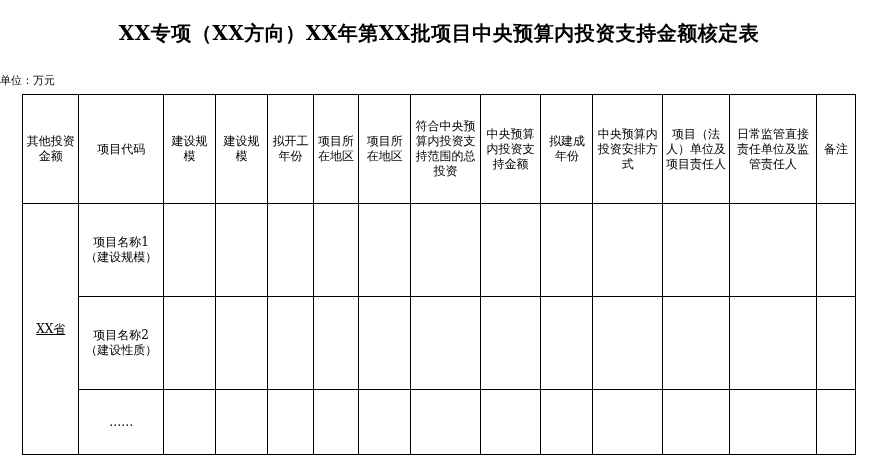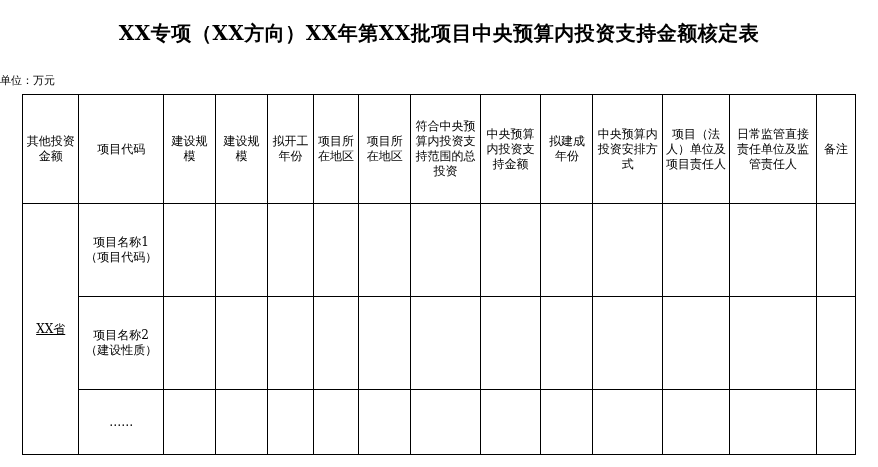--- a/index.html
+++ b/index.html
@@ -157,21 +157,21 @@
               <span class="hdr-cell">日常监管直接责任单位及监管责任人</span>
             </td>
           <td>
               <span class="hdr-cell">备注</span>
             </td>
         </tr>
       </thead>
       <tbody>
         <tr>
           <td class="region" rowspan="3">XX省</td>
-          <td class="projname">项目名称1（项目代码）</td>
+          <td class="projname">项目名称1（建设规模）</td>
           <td></td>
           <td></td>
           <td></td>
           <td></td>
           <td></td>
           <td></td>
           <td></td>
           <td></td>
           <td></td>
           <td></td>

